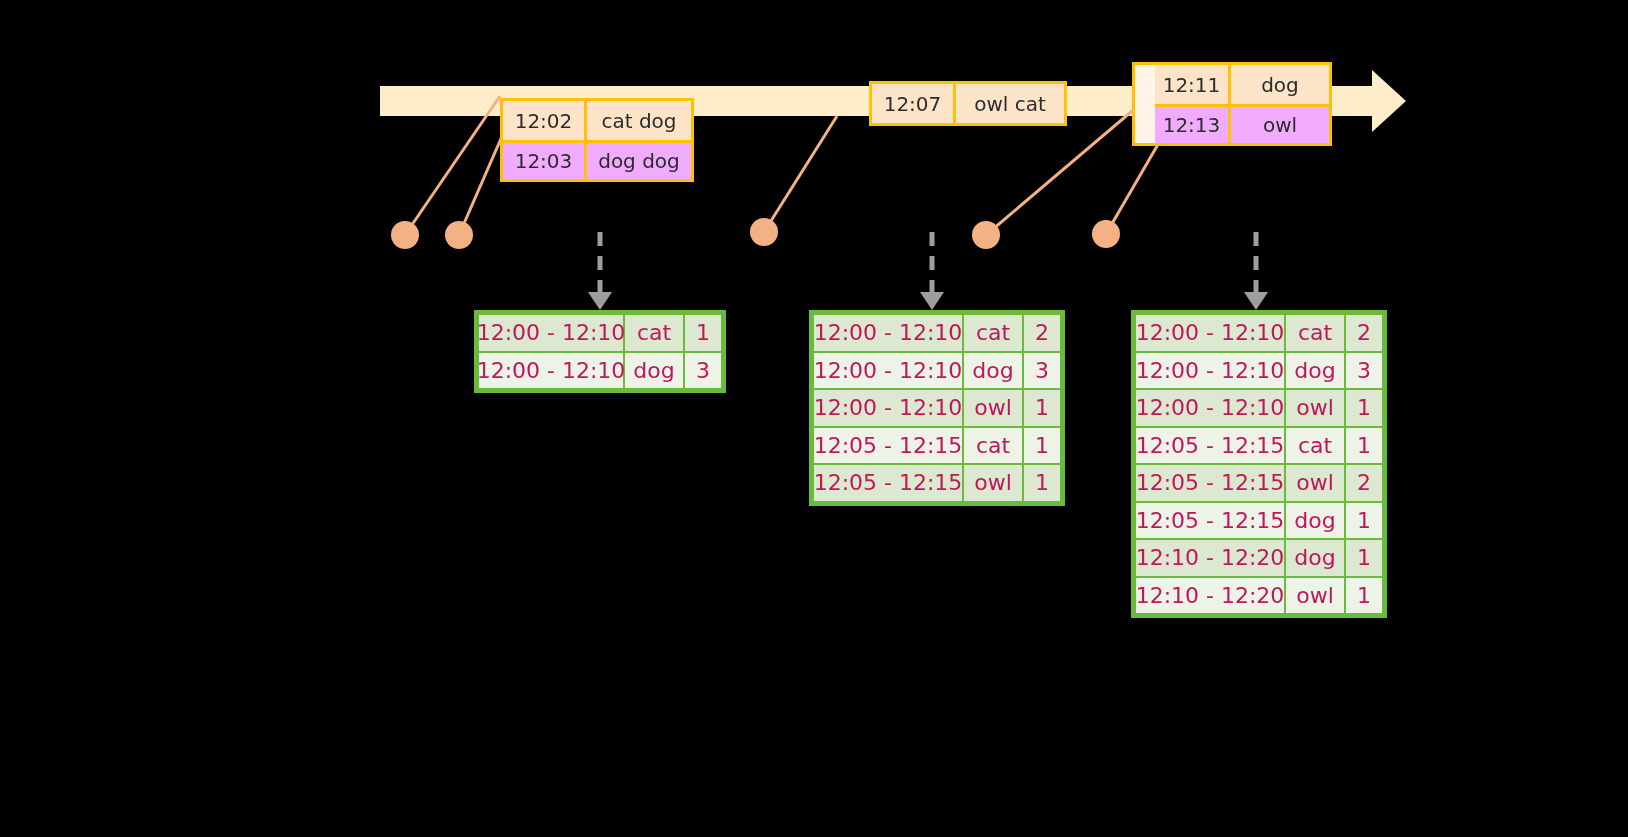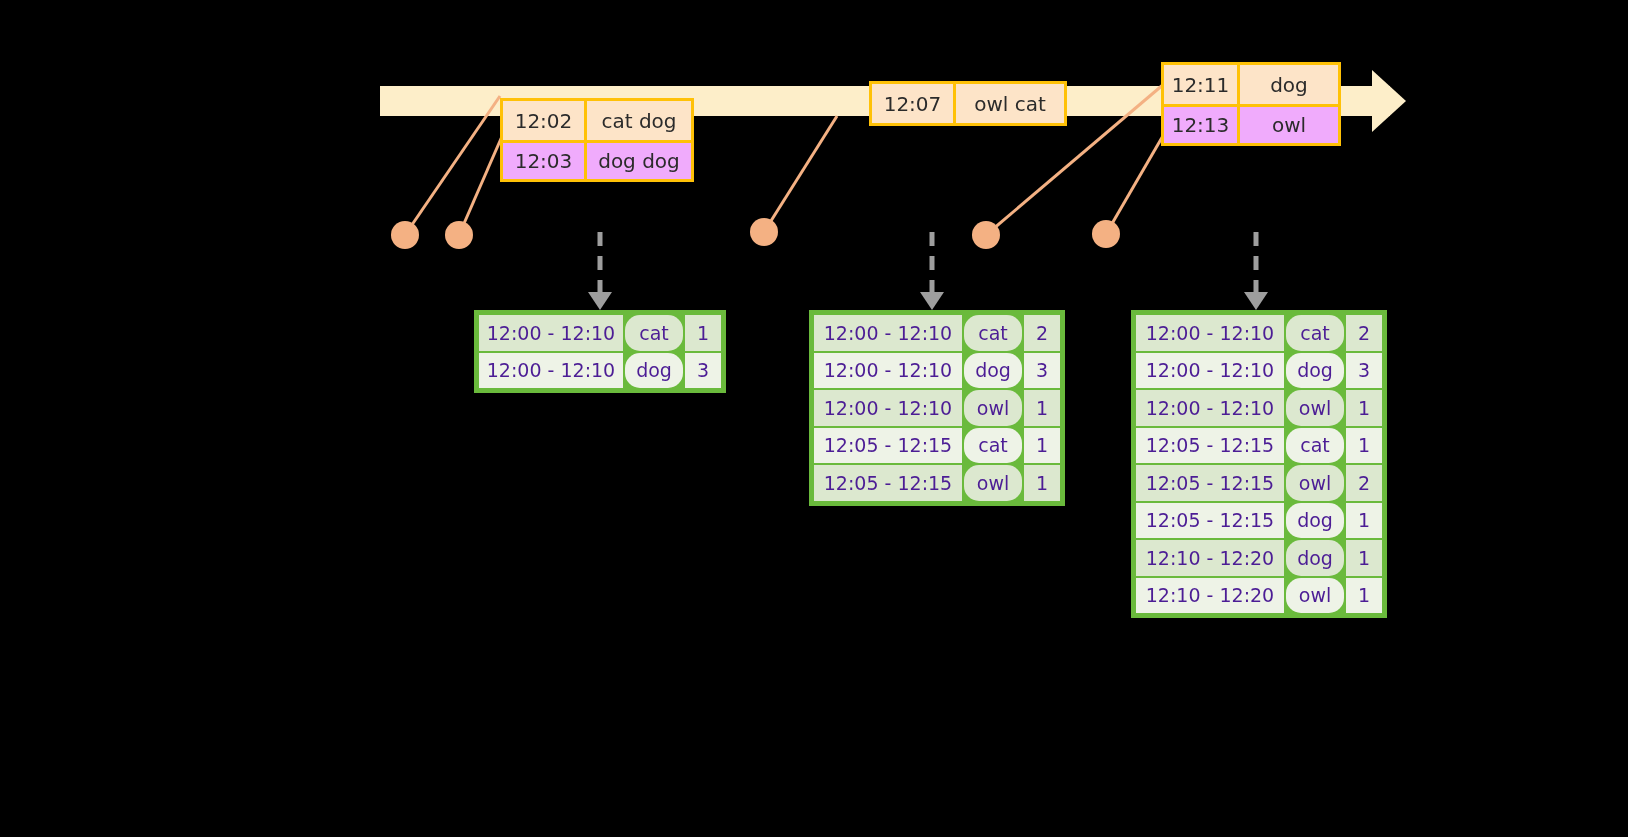--- a/index.html
+++ b/index.html
@@ -58,21 +58,21 @@
     color: #2b2b2b;
     font-size: 20px;
     background: #f0abfc;
     white-space: nowrap;
   }
   .ev-cell.time { width: 84px; border-right: 3px solid #ffc107; }
   .ev-cell.words { width: 104px; }
 
   #event-box-1 { left: 500px; top: 62px; margin-top: 36px; }
   #event-box-2 { left: 836px; top: 81px; margin-left: 33px; }
-  #event-box-3 { left: 1161px; top: 62px; }
+  #event-box-3 { left: 1132px; top: 62px; padding-left: 20px; }
   #event-box-2 .ev-cell.time { width: 84px; }
   #event-box-2 .ev-cell.words { width: 108px; text-align: center; }
   #event-box-3 .ev-cell.time { width: 76px; }
   #event-box-3 .ev-cell.words { width: 98px; }
 
   
   #connectors {
     position: absolute;
     left: 0; top: 0;
     width: 1628px; height: 837px;
@@ -88,29 +88,29 @@
     z-index: 6;
   }
   .rt-row {
     display: flex;
     height: 37.5px;
   }
   .rt-cell {
     display: flex;
     align-items: center;
     justify-content: center;
-    font-size: 19px;
-    color: #4c1d95;
+    font-size: 22px;
+    color: #be185d;
     background: #eef3e7;
     white-space: nowrap;
     margin: 1px;
   }
   .rt-row.shade .rt-cell { background: #dce8cf; }
   .rt-cell.range { width: 144px; }
-  .rt-cell.word  { width: 58px; border-radius: 15px; }
+  .rt-cell.word  { width: 58px; }
   .rt-cell.count { width: 36px; }
 
   #result-table-1 { left: 474px; top: 310px; }
   #result-table-2 { left: 809px; top: 310px; }
   #result-table-3 { left: 1131px; top: 310px; }
 
   #result-table-2 .rt-cell.range { width: 148px; }
   #result-table-3 .rt-cell.range { width: 148px; }
 </style>
 </head>

